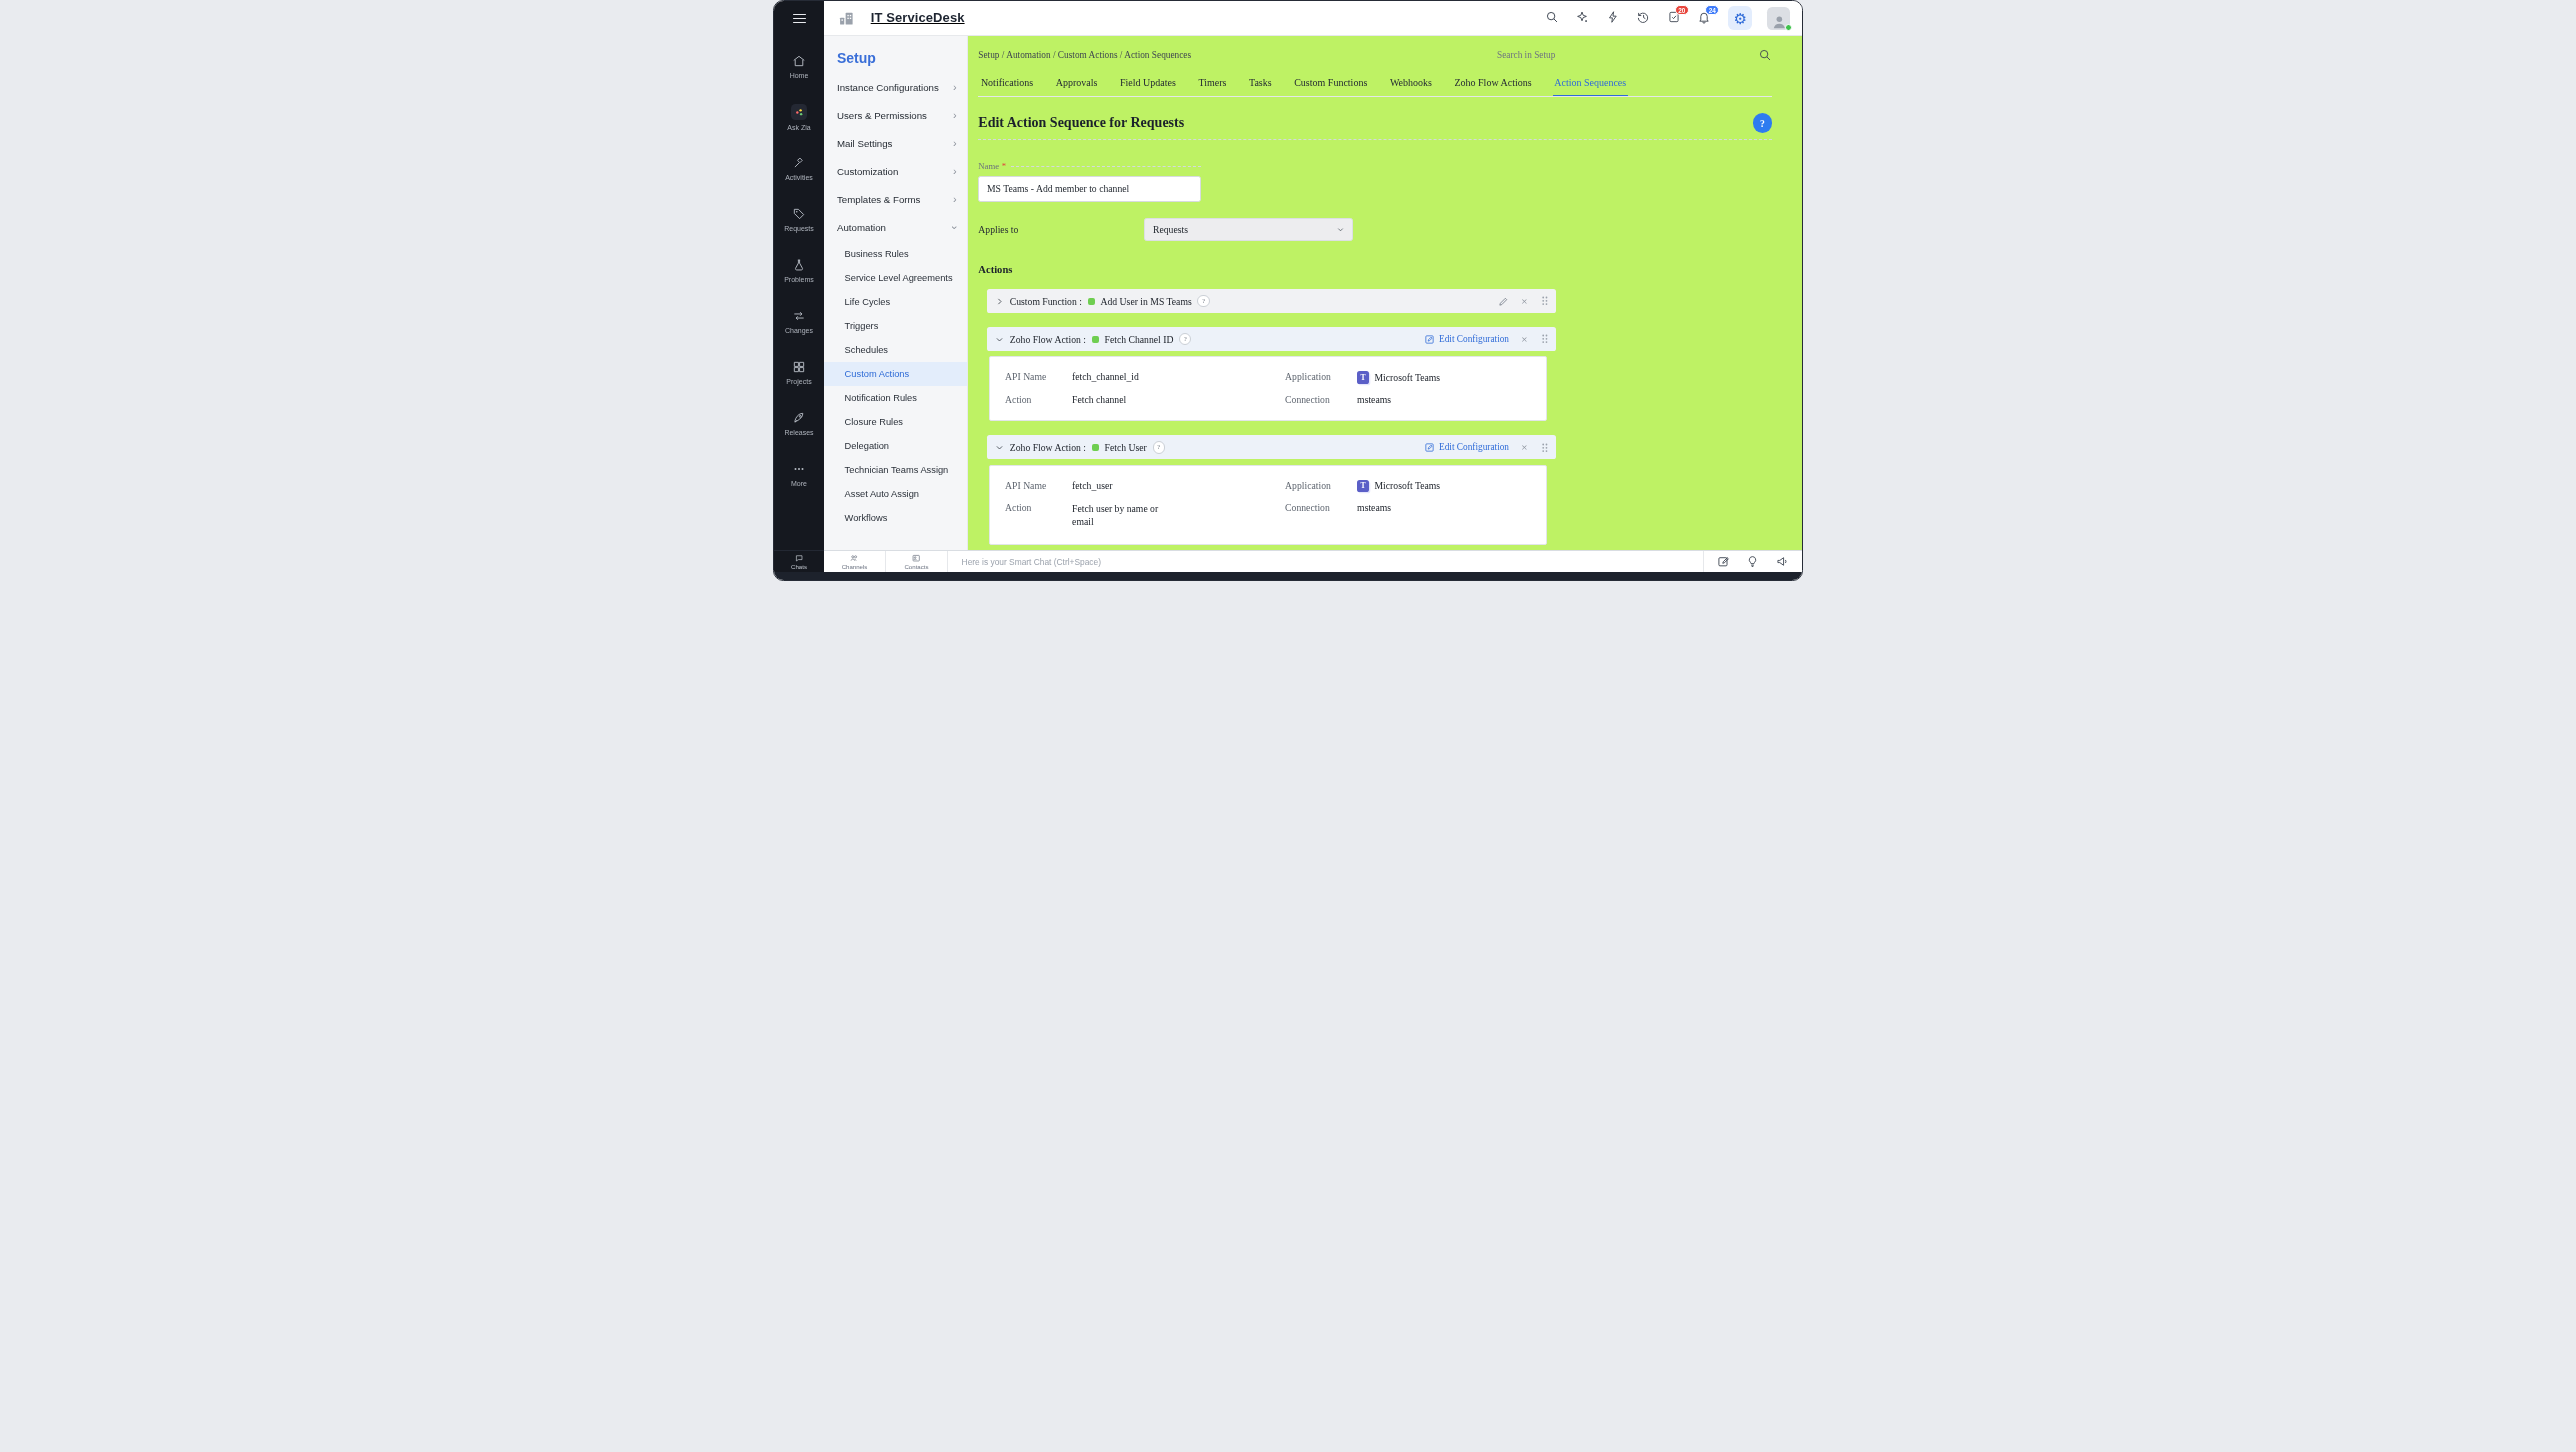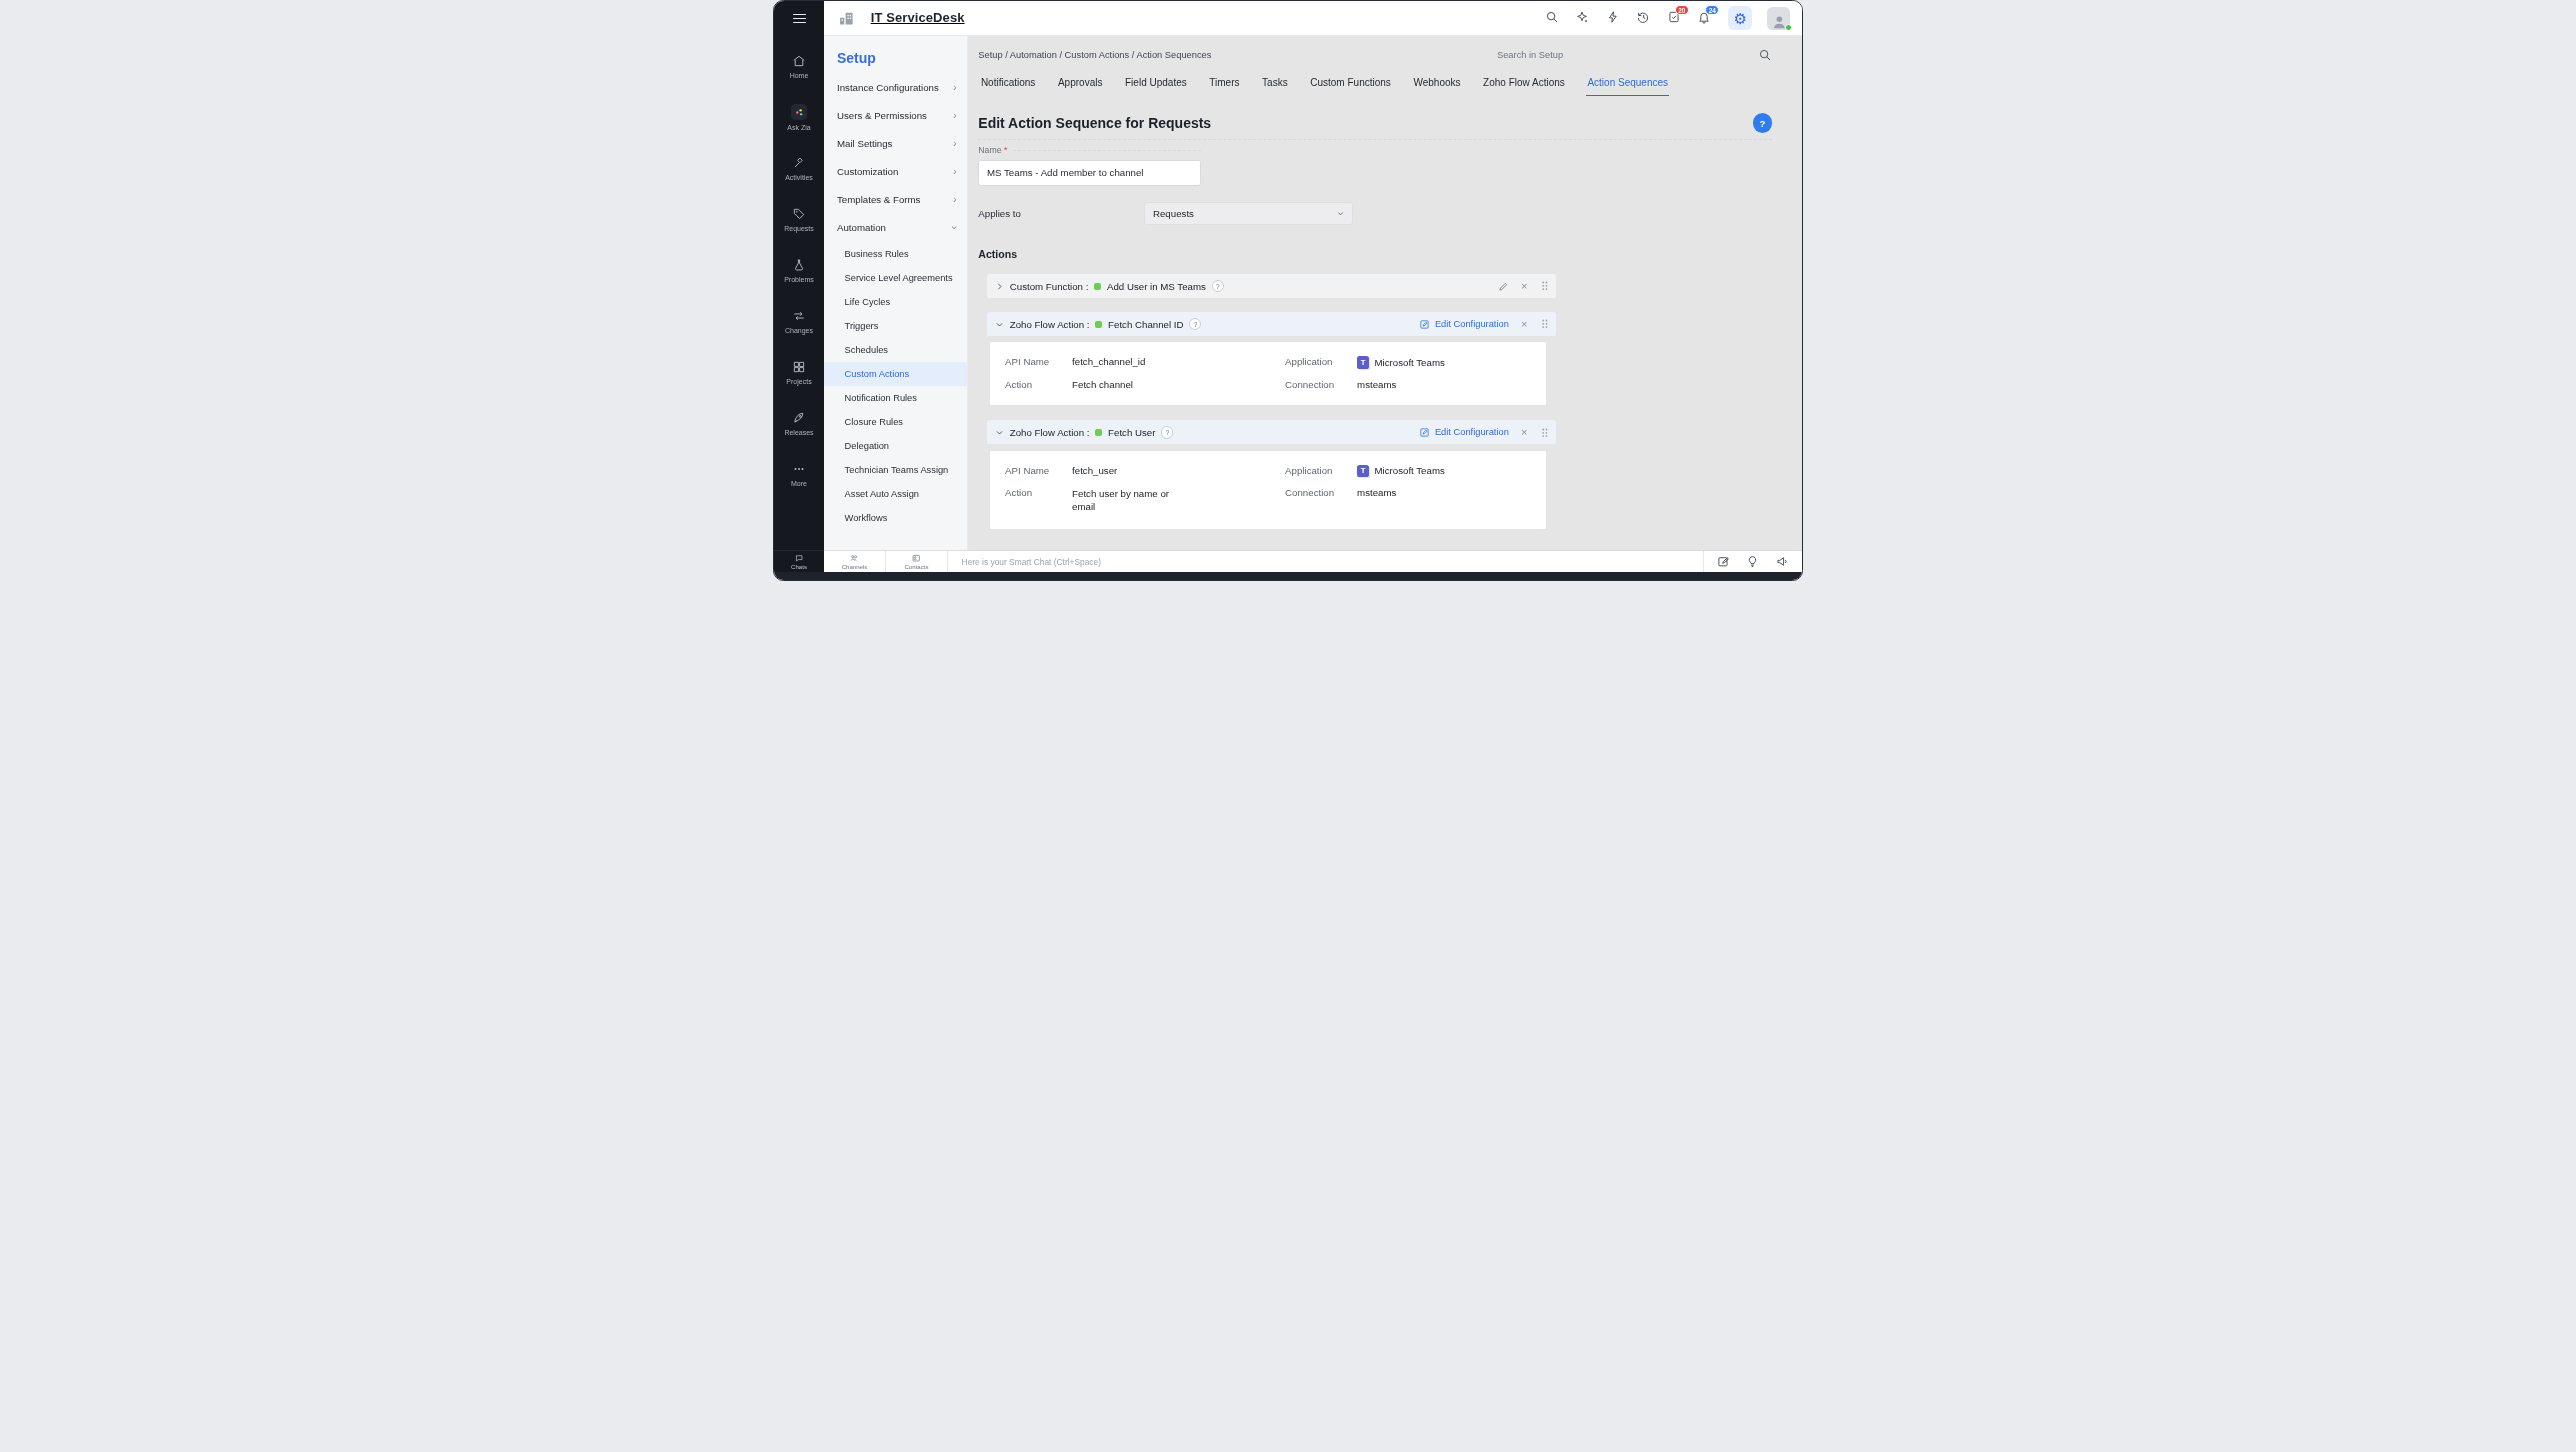--- a/index.html
+++ b/index.html
@@ -44,38 +44,38 @@
   .main{ grid-column:2; grid-row:2; display:flex; min-height:0; }
   .setup-sidebar{ width:144px; flex-shrink:0; background:#f5f6f8; border-right:0.6px solid #e8eaed; overflow:hidden; }
   .setup-title{ color:#3a6fd8; font-size:14px; font-weight:700; margin:14px 0 7.7px 13px; }
   .setup-item{ height:28px; display:flex; align-items:center; justify-content:space-between; padding:0 10.3px 0 13px; font-size:9.7px; color:#272d35; cursor:pointer; }
   .chev{ color:#8d939c; font-size:11px; line-height:1; }
   .chev.down{ display:inline-block; transform:rotate(90deg); }
   .subitem{ height:24px; display:flex; align-items:center; padding-left:20.6px; font-size:9.3px; color:#2a3039; cursor:pointer; }
   .subitem.sel{ background:#e3edfb; color:#2e6bd6; }
 
   
-  .content{ flex:1; padding:0 30px 0 10.3px; overflow:hidden; background:#e5e5e5; }
+  .content{ flex:1; padding:0 30px 0 10.3px; overflow:hidden; background:#bef264;font-family:Liberation Serif, serif; }
   .crumb-row{ height:32px; display:flex; align-items:center; justify-content:space-between; margin-top:2.6px; }
   .breadcrumb{ font-size:9.3px; color:#3f4650; }
   .setup-search{ display:flex; align-items:center; gap:6.4px; width:277px; }
   .setup-search input{ flex:1; border:none; outline:none; font-size:9.3px; color:#2a2f36; font-family:inherit; background:transparent; }
   .setup-search input::placeholder{ color:#6e7580; }
   .setup-search .hico{ width:14px; height:14px; color:#3e4652; }
 
   .tabs-row{ display:flex; gap:20px; border-bottom:0.6px solid #e4e7ea; padding-left:1.3px; }
   .tab{ padding:6.4px 1.3px 8.4px; font-size:10px; color:#252b33; cursor:pointer; white-space:nowrap; }
   .tab.active{ color:#2f6bd8; border-bottom:1.9px solid #2f6bd8; padding-bottom:1px; }
 
   .title-row{ margin-top:16px; display:flex; align-items:center; justify-content:space-between; }
   .page-title{ font-size:14px; font-weight:700; color:#1b212b; }
   .help-btn{ width:19.3px; height:19.3px; border-radius:50%; background:#2e7cf0; color:#fff; font-size:9.7px; font-weight:700; display:flex; align-items:center; justify-content:center; cursor:pointer; }
   .dashed{ border-top:0.6px dashed #d4d9df; margin-top:6.4px; }
 
-  .fields-row{ margin-top:5px; display:flex; gap:14px; }
+  .fields-row{ margin-top:21px; display:flex; gap:14px; }
   .fgroup{ display:flex; flex-direction:column; }
   .fgroup .lrow{ display:flex; align-items:center; gap:5.2px; font-size:8.7px; color:#6a717c; margin-bottom:4.5px; }
   .lrow .req{ color:#e0453c; margin-left:-2.6px; }
   .lrow .fill{ flex:1; border-top:0.6px dashed #d4d9df; }
   .field-input{ height:26px; border:0.6px solid #d7dbe0; border-radius:2.6px; padding:0 7.7px; font-size:9.7px; color:#1f252d; font-family:inherit; background:#fff; outline:none; width:100%; }
   .name-group{ width:223px; flex-shrink:0; }
   .desc-group{ flex:1; max-width:531px; }
 
   .applies-row{ margin-top:16.7px; display:flex; align-items:center; }
   .applies-label{ width:166px; font-size:9.7px; color:#262c34; }

